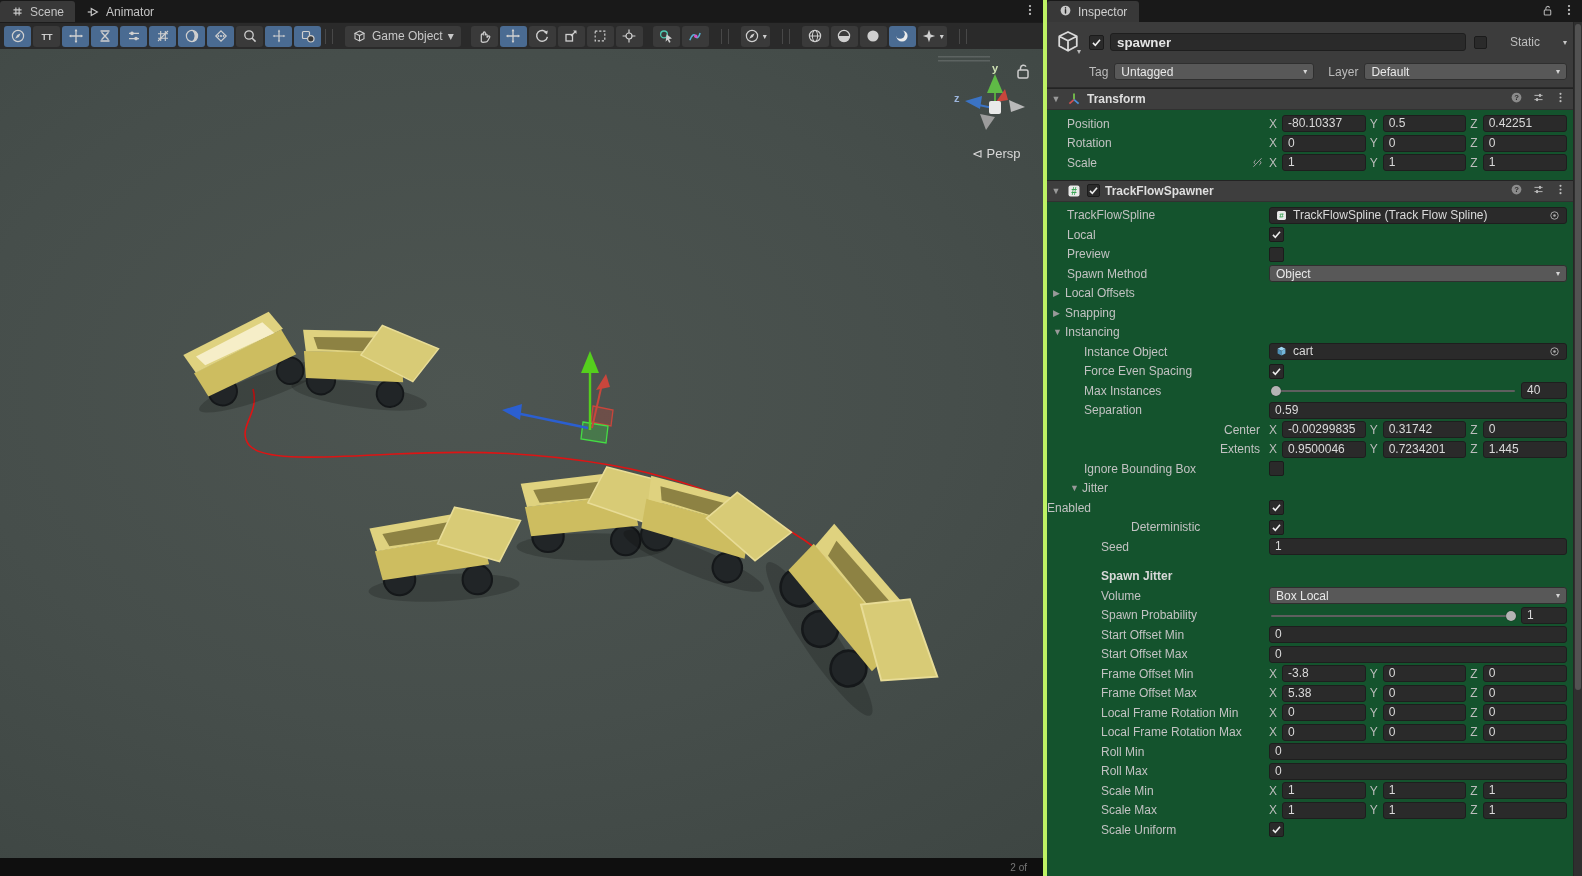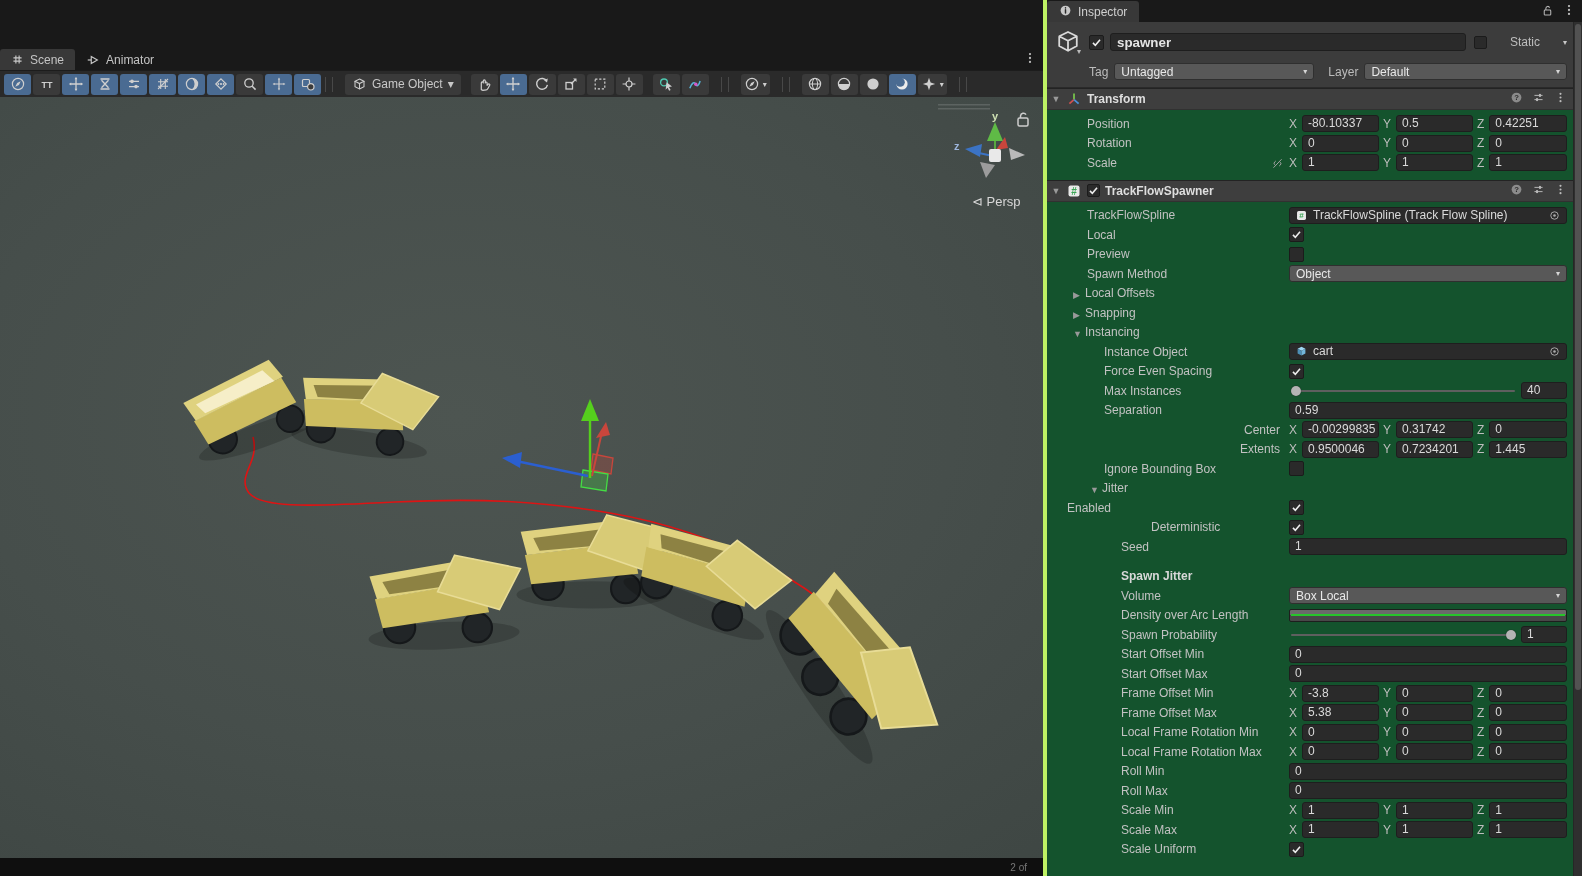--- a/index.html
+++ b/index.html
@@ -1,20 +1,20 @@
 <!DOCTYPE html>
 <html><head>
 <meta charset="utf-8">
 <style>
   html,body{margin:0;padding:0;background:#101010;}
   *{box-sizing:border-box;}
   .app{width:1582px;height:876px;display:flex;background:#191919;overflow:hidden;position:relative;
        font-family:"Liberation Sans",sans-serif;font-size:12px;color:#c8c8c8;-webkit-font-smoothing:antialiased;}
   
-  .scene-panel{width:1043px;display:flex;flex-direction:column;min-width:0;margin-top:48px;}
+  .scene-panel{width:1043px;display:flex;flex-direction:column;min-width:0;}
   .tabbar{height:22px;background:#191919;display:flex;align-items:flex-end;position:relative;flex:none;}
   .tab{height:21px;display:flex;align-items:center;gap:6px;padding:0 11px;color:#c4c4c4;cursor:pointer;}
   .tab.active{background:#383838;border-radius:3px 3px 0 0;}
   .tab .ticon{display:flex;align-items:center;}
   .tabbar .kebab-btn{position:absolute;right:6px;top:3px;}
   .toolbar{height:27px;background:#2a2a2a;display:flex;align-items:center;padding:0 4px;gap:2px;flex:none;border-top:1px solid #1c1c1c;}
   .tbtn{height:21px;min-width:27px;padding:0 3px;background:#3a3a3a;border-radius:3px;display:flex;align-items:center;justify-content:center;gap:3px;cursor:pointer;}
   .tbtn.sel{background:#4a6b92;}
   .tbtn .drop{font-size:8px;color:#cfcfcf;}
   .tsep{width:1px;height:15px;background:#484848;margin:0 2px;}
@@ -41,21 +41,21 @@
   .dropdown{height:17px;background:#585858;border:1px solid #2f2f2f;border-radius:3px;display:flex;align-items:center;justify-content:space-between;padding:0 6px;color:#e8e8e8;cursor:pointer;min-width:0;}
   .dropdown .arrow{font-size:8px;color:#d6d6d6;margin-left:6px;}
   .tag-dd{width:200px;}
   .layer-dd{flex:1;}
   .comp-header{height:22px;background:#3e3e3e;border-top:1px solid #232323;border-bottom:1px solid #313131;display:flex;align-items:center;gap:5px;padding:0 6px 0 4px;}
   .comp-title{font-weight:bold;color:#dedede;flex:1;}
   .comp-hicons{display:flex;align-items:center;gap:9px;}
   .fold{width:10px;flex:none;font-size:9px;color:#9a9a9a;text-align:center;}
   .rows{padding:4px 0 7px 0;}
   .row{height:19.5px;display:flex;align-items:center;}
-  .row-label{width:222px;flex:none;white-space:nowrap;overflow:hidden;color:#c2c2c2;display:flex;align-items:flex-end;margin-left:20px;}
+  .row-label{width:222px;flex:none;white-space:nowrap;overflow:hidden;color:#c2c2c2;display:flex;align-items:center;}
   .row-label .ftri{font-size:9px;color:#999;width:12px;flex:none;}
   .row-label.right{justify-content:flex-end;padding-right:9px;color:#c2c2c2;}
   .row-label.bold{font-weight:bold;color:#d8d8d8;}
   .controls{flex:1;display:flex;align-items:center;gap:4px;padding-right:6px;min-width:0;}
   .field{background:#2a2a2a;border:1px solid #1e1e1e;border-radius:3px;height:17px;line-height:15px;padding:0 5px;color:#dadada;overflow:hidden;white-space:nowrap;}
   .grow{flex:1;min-width:0;}
   .axis{color:#bdbdbd;flex:none;margin-right:1px;}
   .vseg{display:flex;align-items:center;flex:1;gap:4px;min-width:0;}
   .checkbox{width:15px;height:15px;background:#2a2a2a;border:1px solid #1b1b1b;border-radius:2px;display:flex;align-items:center;justify-content:center;flex:none;cursor:pointer;}
   .objfield{display:flex;align-items:center;gap:5px;cursor:pointer;}
@@ -783,30 +783,20 @@
               </span>
               <span class="controls">
                 <span class="dropdown grow">
                   <span>Box Local</span>
                   <span class="arrow">▾</span>
                 </span>
               </span>
             </div>
             <div class="row">
               <span class="row-label" style="padding-left:54px">
-                <span>Density over Arc Length</span>
-              </span>
-              <span class="controls">
-                <span class="curve">
-                  <span class="cline" style="background:#27c52b"></span>
-                </span>
-              </span>
-            </div>
-            <div class="row">
-              <span class="row-label" style="padding-left:54px">
                 <span>Spawn Probability</span>
               </span>
               <span class="controls">
                 <span class="slider">
                   <span class="track"></span>
                   <span class="thumb" style="left:calc(97.5% - 5px)"></span>
                 </span>
                 <span class="field slider-val">1</span>
               </span>
             </div>

